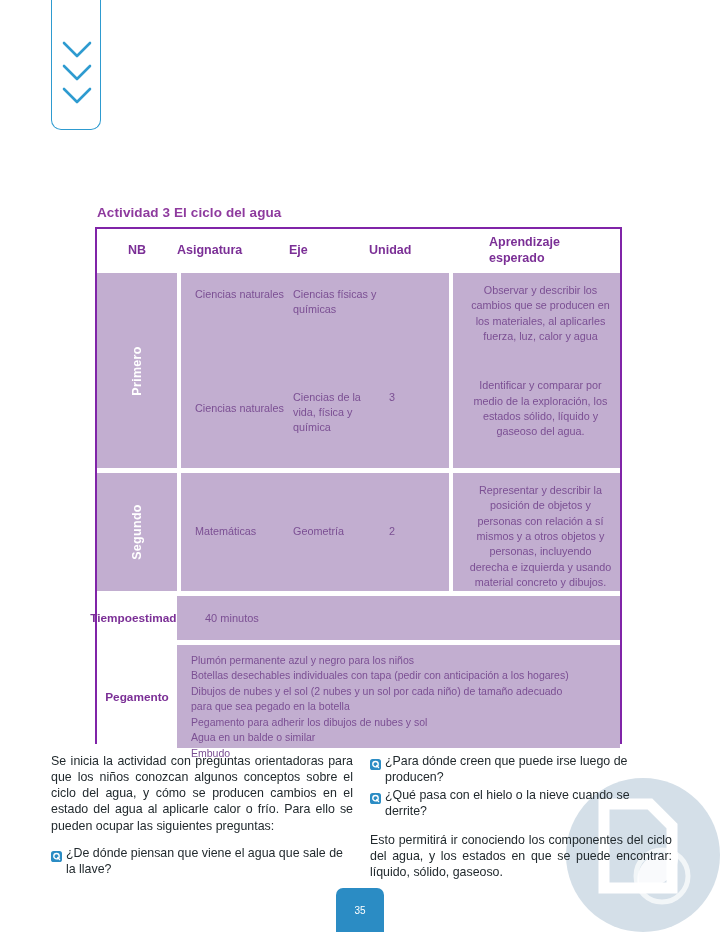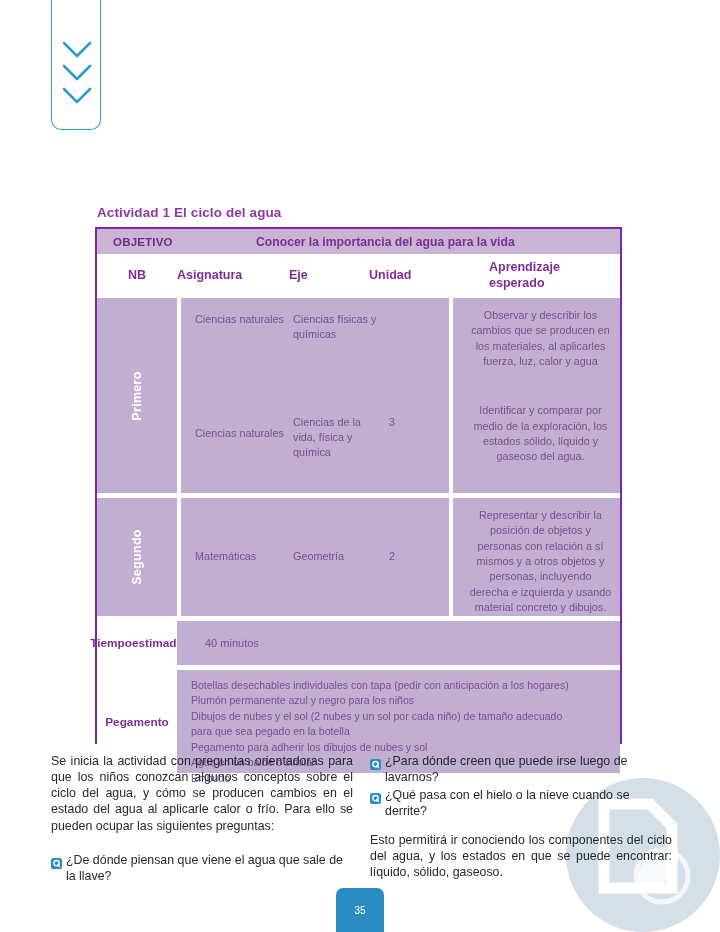--- a/index.html
+++ b/index.html
@@ -139,21 +139,21 @@
   
   .col { position: absolute; width: 302px; }
   #col-left  { left: 51px; top: 753px; }
   #col-right { left: 370px; top: 753px; }
 
   .body-p {
     font-size: 12.4px; color: #222a2e; line-height: 1.30;
     text-align: justify; text-justify: inter-word;
     font-family: "Liberation Sans", sans-serif;
   }
-  .q-list { margin-top: 18px; }
+  .q-list { margin-top: 11px; }
   .q-item {
     display: flex; align-items: flex-start;
     margin-bottom: 2px;
   }
   .q-bullet {
     flex: 0 0 auto; width: 11px; height: 11px;
     margin-top: 3px; margin-right: 4px;
   }
   .q-text {
     font-size: 12.4px; color: #222a2e; line-height: 1.30;
@@ -194,28 +194,24 @@
           <polyline points="3,3 16,16 29,3" fill="none" stroke="#2e9bd0" stroke-width="2.6" stroke-linecap="round" stroke-linejoin="round"></polyline>
         </svg>
     </div>
     <div class="chev" id="chev-3">
       <svg width="32" height="20" viewBox="0 0 32 20">
           <polyline points="3,3 16,16 29,3" fill="none" stroke="#2e9bd0" stroke-width="2.6" stroke-linecap="round" stroke-linejoin="round"></polyline>
         </svg>
     </div>
   </div>
 
-  <div id="activity-title">Actividad 1 El ciclo del agua</div>
+  <div id="activity-title">Actividad 3 El ciclo del agua</div>
 
   <div id="plan-table">
 
-    <div class="obj-row">
-      <div class="obj-label">OBJETIVO</div>
-      <div class="obj-value">Conocer la importancia del agua para la vida</div>
-    </div>
 
     <div class="head-row">
       <div class="hcell h-nb">NB</div>
       <div class="hcell h-asig">Asignatura</div>
       <div class="hcell h-eje">Eje</div>
       <div class="hcell h-uni">Unidad</div>
       <div class="hcell h-apr">Aprendizaje<br>esperado</div>
     </div>
 
     <div class="band" style="height:195px">
@@ -266,22 +262,22 @@
         <span>estimado</span>
       </div>
       <div class="tiempo-value">40 minutos</div>
     </div>
 
     <div class="gap-h"></div>
 
     <div class="mat-row">
       <div class="mat-label">Pegamento</div>
       <div class="mat-value">
+        <div class="mat-line">Plumón permanente azul y negro para los niños</div>
         <div class="mat-line">Botellas desechables individuales con tapa (pedir con anticipación a los hogares)</div>
-        <div class="mat-line">Plumón permanente azul y negro para los niños</div>
         <div class="mat-line">Dibujos de nubes y el sol (2 nubes y un sol por cada niño) de tamaño adecuado</div>
         <div class="mat-line">para que sea pegado en la botella</div>
         <div class="mat-line">Pegamento para adherir los dibujos de nubes y sol</div>
         <div class="mat-line">Agua en un balde o similar</div>
         <div class="mat-line">Embudo</div>
       </div>
     </div>
   </div>
 
   <div id="watermark">
@@ -312,21 +308,21 @@
   <div class="col" id="col-right">
     <div class="q-list" style="margin-top:0">
       <div class="q-item">
         <span class="q-bullet">
           <svg width="11" height="11" viewBox="0 0 11 11">
               <rect x="0" y="0" width="11" height="11" rx="2.6" fill="#2b8cc4"></rect>
               <circle cx="5.5" cy="5.2" r="2.7" fill="none" stroke="#ffffff" stroke-width="1.4"></circle>
               <line x1="6.8" y1="6.6" x2="8.6" y2="8.6" stroke="#ffffff" stroke-width="1.4" stroke-linecap="round"></line>
             </svg>
         </span>
-        <span class="q-text">¿Para dónde creen que puede irse luego de lavarnos?</span>
+        <span class="q-text">¿Para dónde creen que puede irse luego de producen?</span>
       </div>
       <div class="q-item">
         <span class="q-bullet">
           <svg width="11" height="11" viewBox="0 0 11 11">
               <rect x="0" y="0" width="11" height="11" rx="2.6" fill="#2b8cc4"></rect>
               <circle cx="5.5" cy="5.2" r="2.7" fill="none" stroke="#ffffff" stroke-width="1.4"></circle>
               <line x1="6.8" y1="6.6" x2="8.6" y2="8.6" stroke="#ffffff" stroke-width="1.4" stroke-linecap="round"></line>
             </svg>
         </span>
         <span class="q-text">¿Qué pasa con el hielo o la nieve cuando se derrite?</span>

